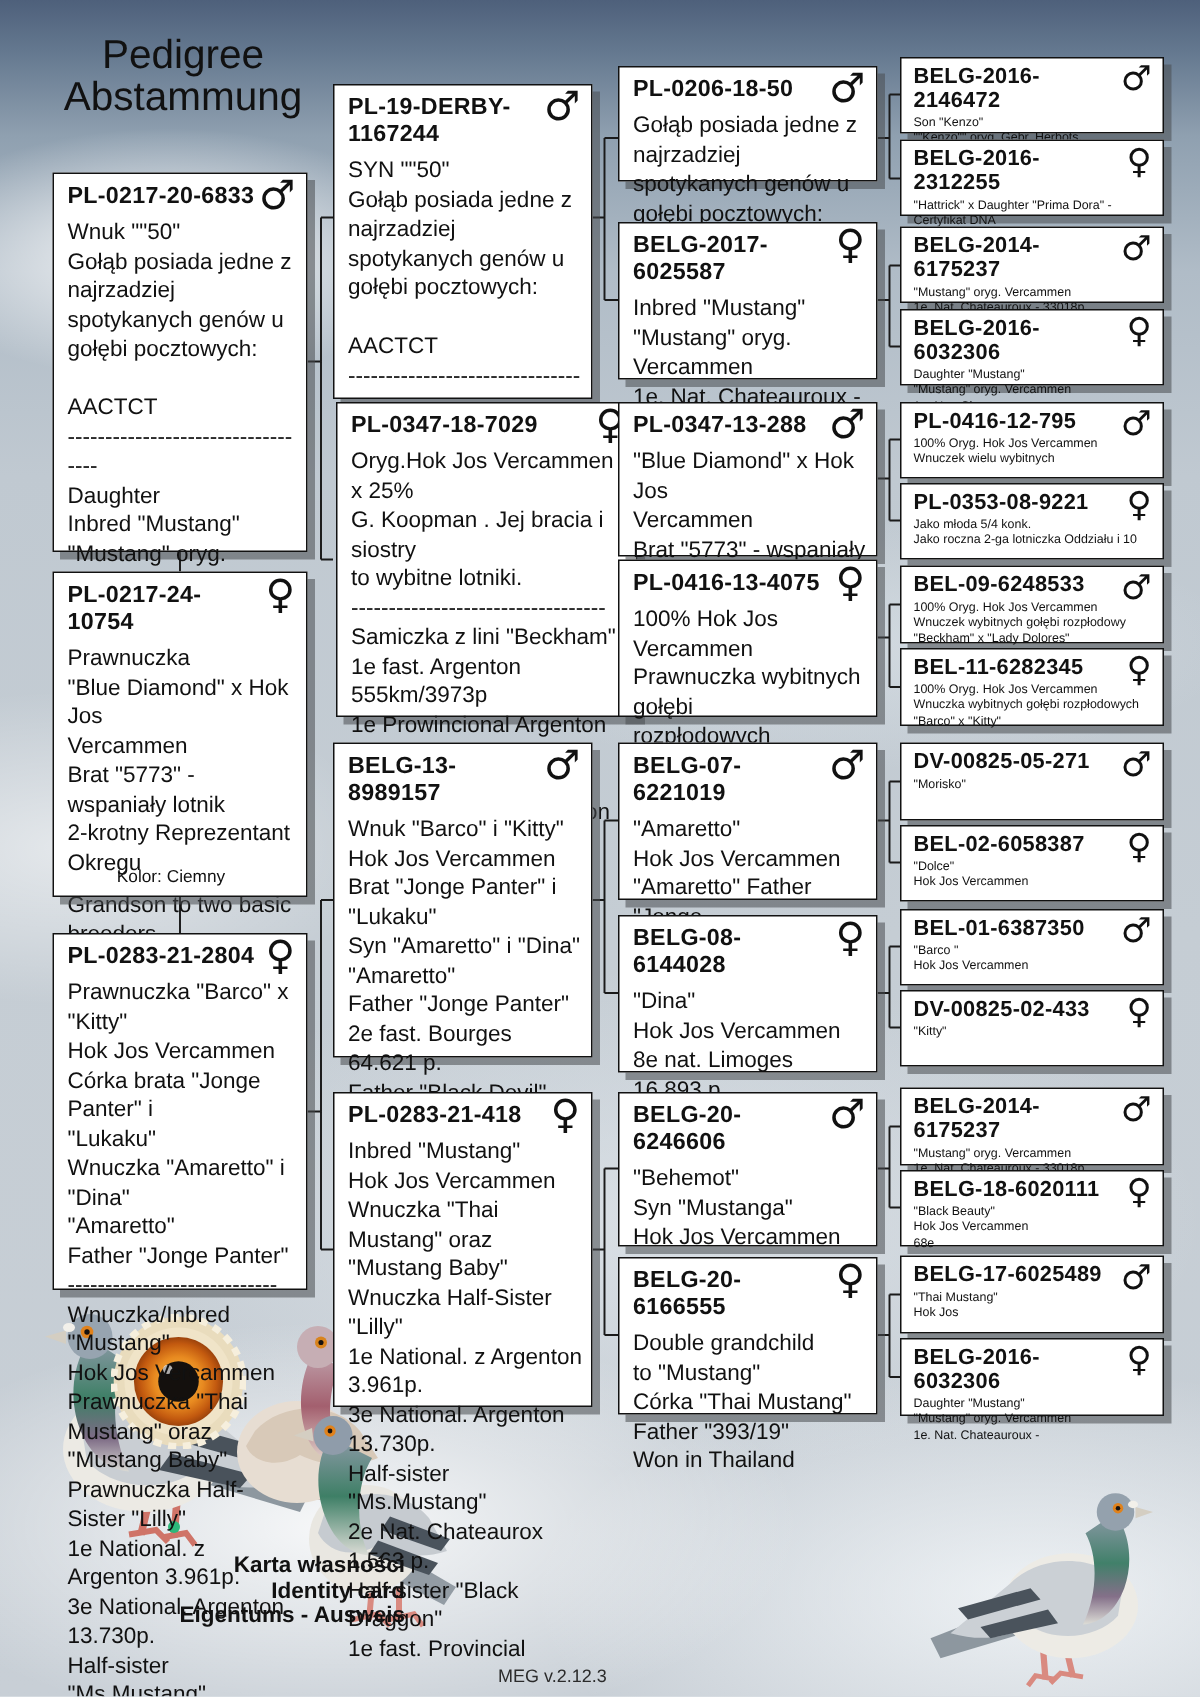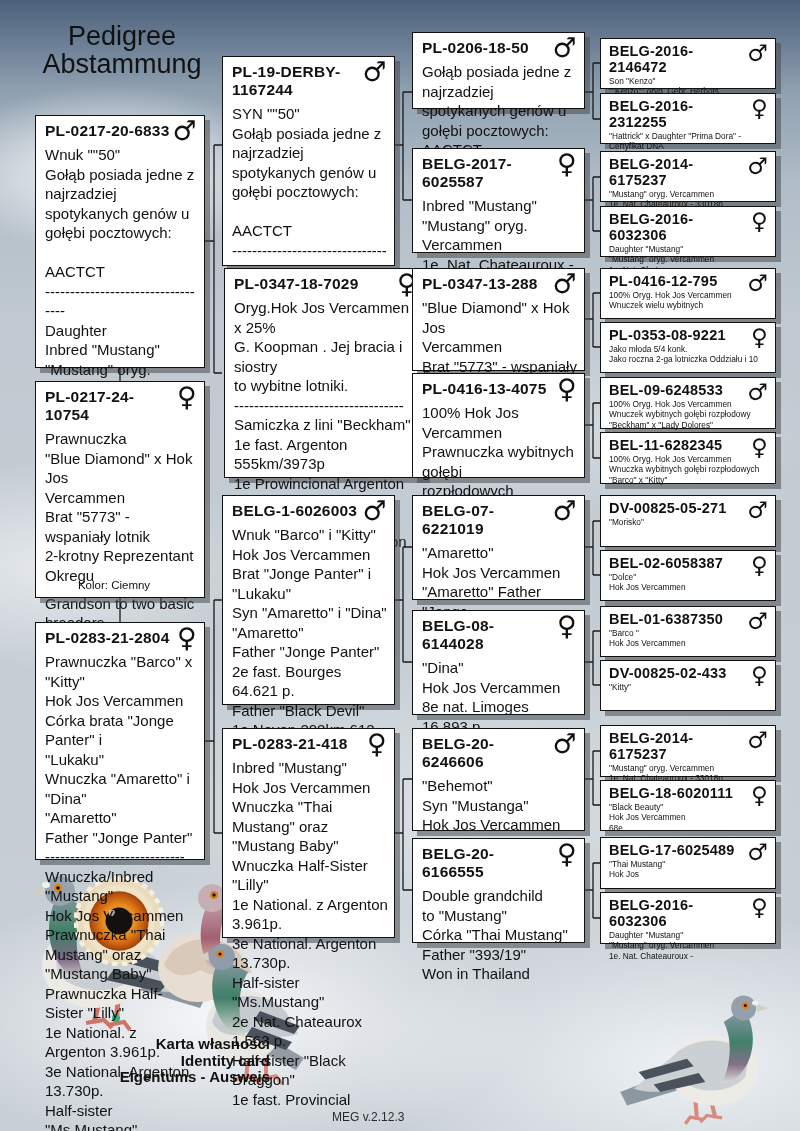--- a/index.html
+++ b/index.html
@@ -145,21 +145,21 @@
 to wybitne lotniki.
 ----------------------------------
 Samiczka z lini "Beckham"
 1e fast. Argenton 555km/3973p
 1e Prowincional Argenton 2166 p
 Father ; "Beauty"
 2e fast. National Argenton 30045
 p.</div>
   </div>
   <div class="pbox z2" style="left:222px;top:495px;width:173px;height:210px">
-    <div class="phead"><span>BELG-1-6026003</span>
+    <div class="phead"><span>BELG-13-8989157</span>
       <span class="sex">♂</span></div>
     <div class="pbody">Wnuk "Barco" i "Kitty"
 Hok Jos Vercammen
 Brat "Jonge Panter"  i "Lukaku"
 Syn "Amaretto" i "Dina"
 "Amaretto"
 Father "Jonge Panter"
 2e fast. Bourges 64.621 p.
 Father "Black Devil"
 1e Noyon 208km 612 p.
@@ -177,21 +177,21 @@
 "Mustang Baby"
 Wnuczka Half-Sister "Lilly"
 1e National. z Argenton 3.961p.
 3e National. Argenton 13.730p.
 Half-sister "Ms.Mustang"
 2e Nat. Chateaurox 1.563 p.
 Half-sister "Black Draggon"
 1e fast. Provincial</div>
   </div>
 
-  <div class="pbox z2" style="left:412px;top:32px;width:173px;height:77px">
+  <div class="pbox z2" style="left:412px;top:44px;width:173px;height:77px">
     <div class="phead"><span>PL-0206-18-50</span>
       <span class="sex">♂</span></div>
     <div class="pbody">Gołąb posiada jedne z
 najrzadziej spotykanych genów u
 gołębi pocztowych:
 AACTCT</div>
   </div>
   <div class="pbox z2" style="left:412px;top:148px;width:173px;height:105px">
     <div class="phead"><span>BELG-2017-6025587</span>
       <span class="sex">♀</span></div>

